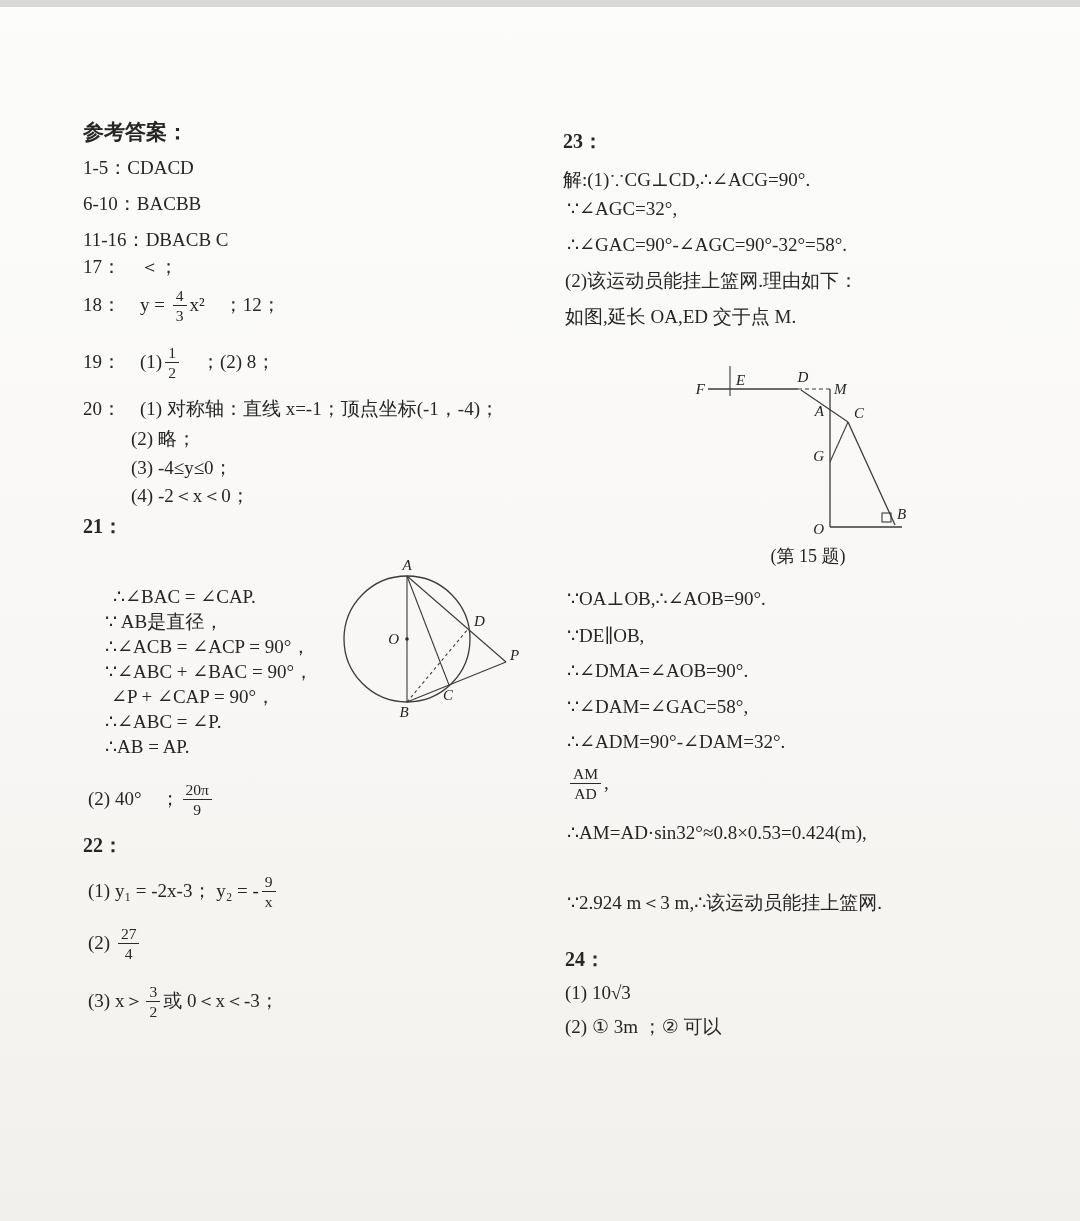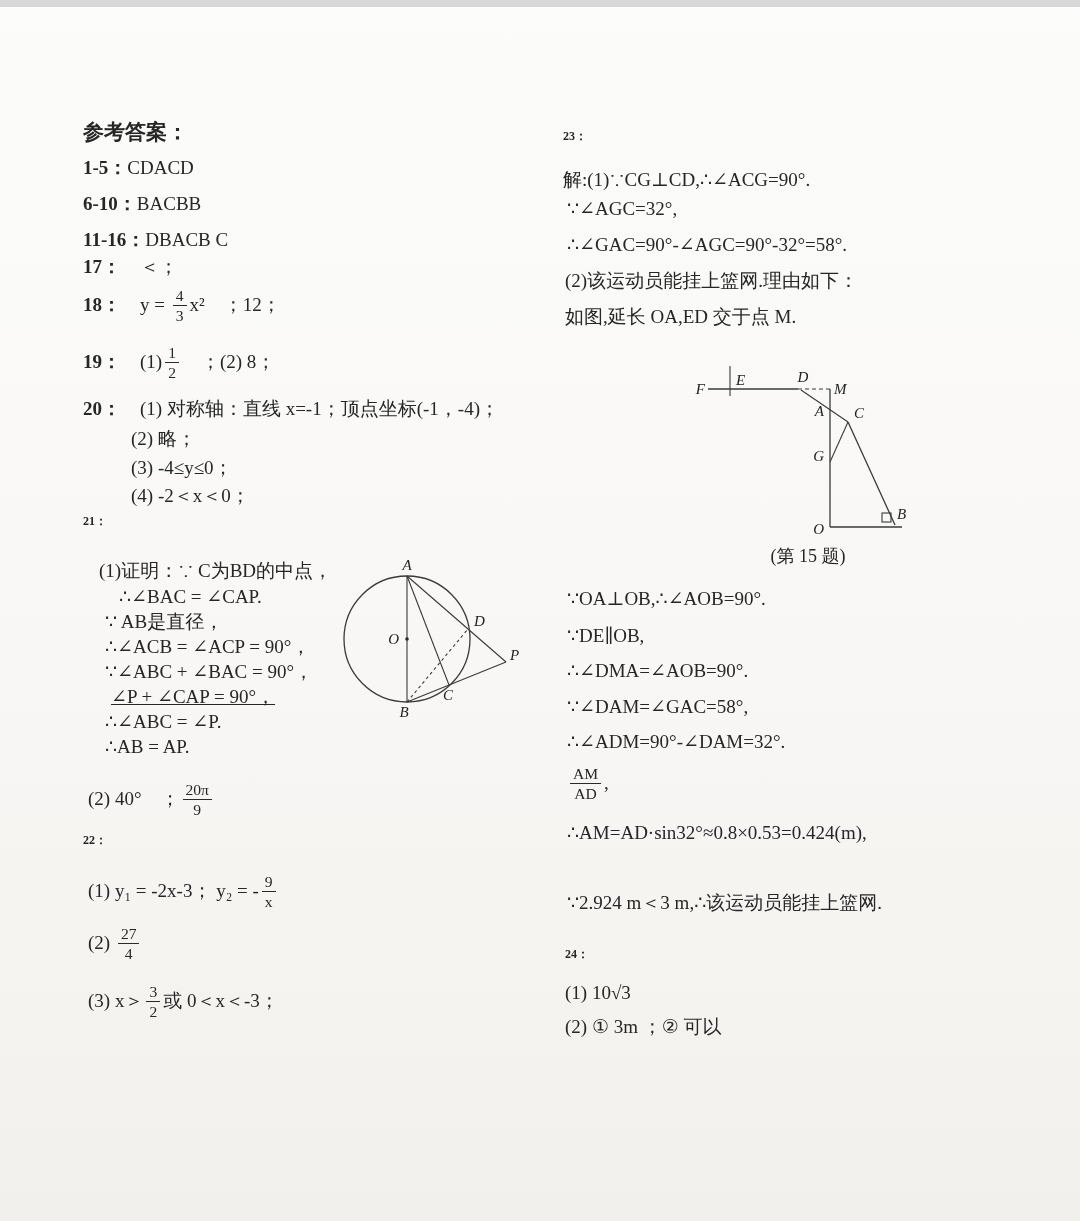--- a/index.html
+++ b/index.html
@@ -4,22 +4,22 @@
 <style>
   html,body{margin:0;padding:0;background:#d8d8d8;}
   .page{
     position:relative;width:1080px;height:1221px;margin:7px auto;
     background:linear-gradient(180deg,#fcfcfb 0%,#f8f7f5 55%,#f1f0ec 100%);
     font-family:"Liberation Serif","DejaVu Serif",serif;
     color:#262626;overflow:hidden;
   }
   .col{position:absolute;}
   .line{position:absolute;white-space:nowrap;font-size:19px;line-height:1.25;}
-  .hd{font-weight:bold;font-size:12px;}
-  .b{font-weight:bold;text-align:right;}
+  .hd{font-weight:bold;font-size:20px;}
+  .b{font-weight:normal;text-align:right;}
   .frac{display:inline-block;text-align:center;vertical-align:-0.68em;line-height:1.12;font-size:0.82em;margin:0 3px;}
   .frac .num{display:block;border-bottom:1.3px solid #2a2a2a;padding:0 3px 1px;}
   .frac .den{display:block;padding-top:1px;}
   .caption{position:absolute;font-size:18px;text-align:center;}
   .diagram{position:absolute;}
   svg{display:block;}
   svg text{font-size:15px;font-style:italic;font-family:"Liberation Serif","DejaVu Serif",serif;fill:#222;}
   svg .stroke{fill:none;stroke:#3a3a3a;stroke-width:1.3;}
   svg .thin{fill:none;stroke:#3a3a3a;stroke-width:1.1;}
 </style>
@@ -38,26 +38,25 @@
     <div class="line" style="top:168px;left:0;"><span class="b">18：　</span><span>y = </span><span class="frac"><span class="num">4</span><span class="den">3</span></span><span>x²　；12；</span></div>
     <div class="line" style="top:225px;left:0;"><span class="b">19：　</span><span>(1)</span><span class="frac"><span class="num">1</span><span class="den">2</span></span><span>　；(2) 8；</span></div>
 
     <div class="line" style="top:278px;left:0;"><span class="b">20：　</span><span>(1) 对称轴：直线 x=-1；顶点坐标(-1，-4)；</span></div>
     <div class="line" style="top:308px;left:48px;">(2) 略；</div>
     <div class="line" style="top:337px;left:48px;">(3) -4≤y≤0；</div>
     <div class="line" style="top:365px;left:48px;text-align:right;">(4) -2＜x＜0；</div>
 
     <div class="line hd" style="top:395px;left:0;">21：</div>
 
-    <div class="line" style="top:440px;left:16px;">(1)证明：∵ C为BD的中点，</div>
-    <div class="line" style="top:466px;left:36px;text-align:center;">∴∠BAC = ∠CAP.</div>
+    <div class="line" style="top:466px;left:30px;text-align:center;">∴∠BAC = ∠CAP.</div>
     <div class="line" style="top:491px;left:22px;">∵ AB是直径，</div>
     <div class="line" style="top:516px;left:22px;">∴∠ACB = ∠ACP = 90°，</div>
     <div class="line" style="top:541px;left:22px;">∵∠ABC + ∠BAC = 90°，</div>
-    <div class="line" style="top:566px;left:28px;text-decoration:underline;">∠P + ∠CAP = 90°，</div>
+    <div class="line" style="top:566px;left:28px;">∠P + ∠CAP = 90°，</div>
     <div class="line" style="top:591px;left:22px;">∴∠ABC = ∠P.</div>
     <div class="line" style="top:616px;left:22px;">∴AB = AP.</div>
 
     <div class="diagram" style="left:253px;top:438px;">
       <svg width="190" height="172" viewBox="0 0 190 172">
         <circle class="stroke" cx="71" cy="82" r="63"></circle>
         <line class="thin" x1="71" y1="19" x2="71" y2="145"></line>
         <line class="thin" x1="71" y1="19" x2="170" y2="105"></line>
         <line class="thin" x1="71" y1="145" x2="170" y2="105"></line>
         <line class="thin" x1="71" y1="19" x2="113" y2="128"></line>

